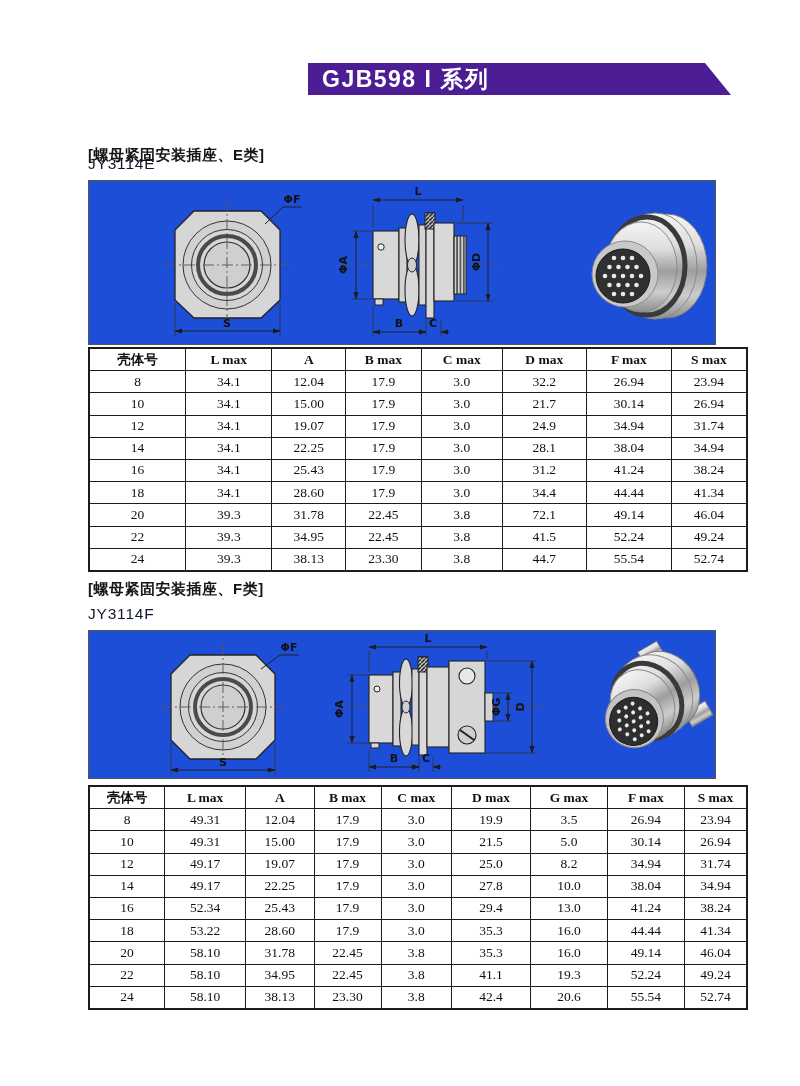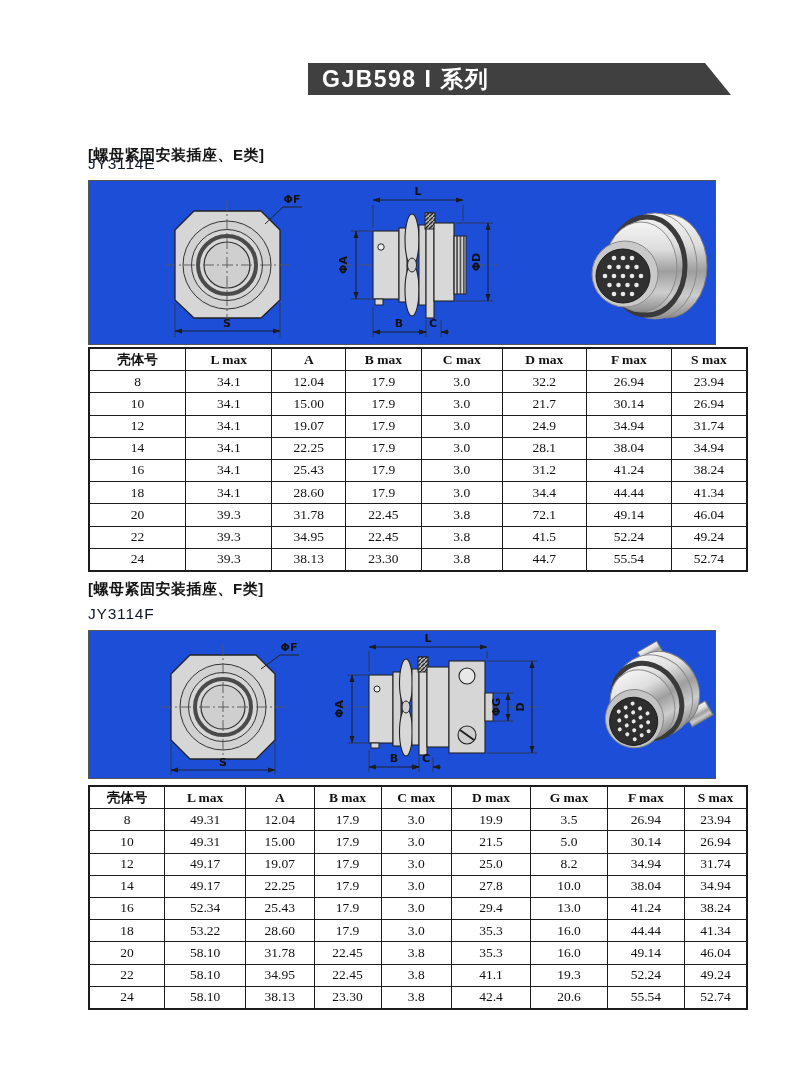--- a/index.html
+++ b/index.html
@@ -4,21 +4,21 @@
 <style>
   html,body { margin:0; padding:0; }
   body {
     width:800px; height:1086px; position:relative; background:#ffffff;
     font-family:"Liberation Sans", sans-serif; overflow:hidden;
   }
   .page { position:absolute; inset:0; }
 
   .banner {
     position:absolute; left:308px; top:63px; width:423px; height:32px;
-    background:#404040;
+    background:#4c1d95;
     clip-path:polygon(0 0, 397px 0, 423px 100%, 0 100%);
     color:#ffffff; font-weight:bold; font-size:23px; line-height:33px;
     padding-left:14px; box-sizing:border-box; letter-spacing:1.5px;
   }
 
   .bracket-label {
     position:absolute; left:88px; font-size:15px; font-weight:bold;
     color:#151515; letter-spacing:0.5px;
   }
   .model-label {

